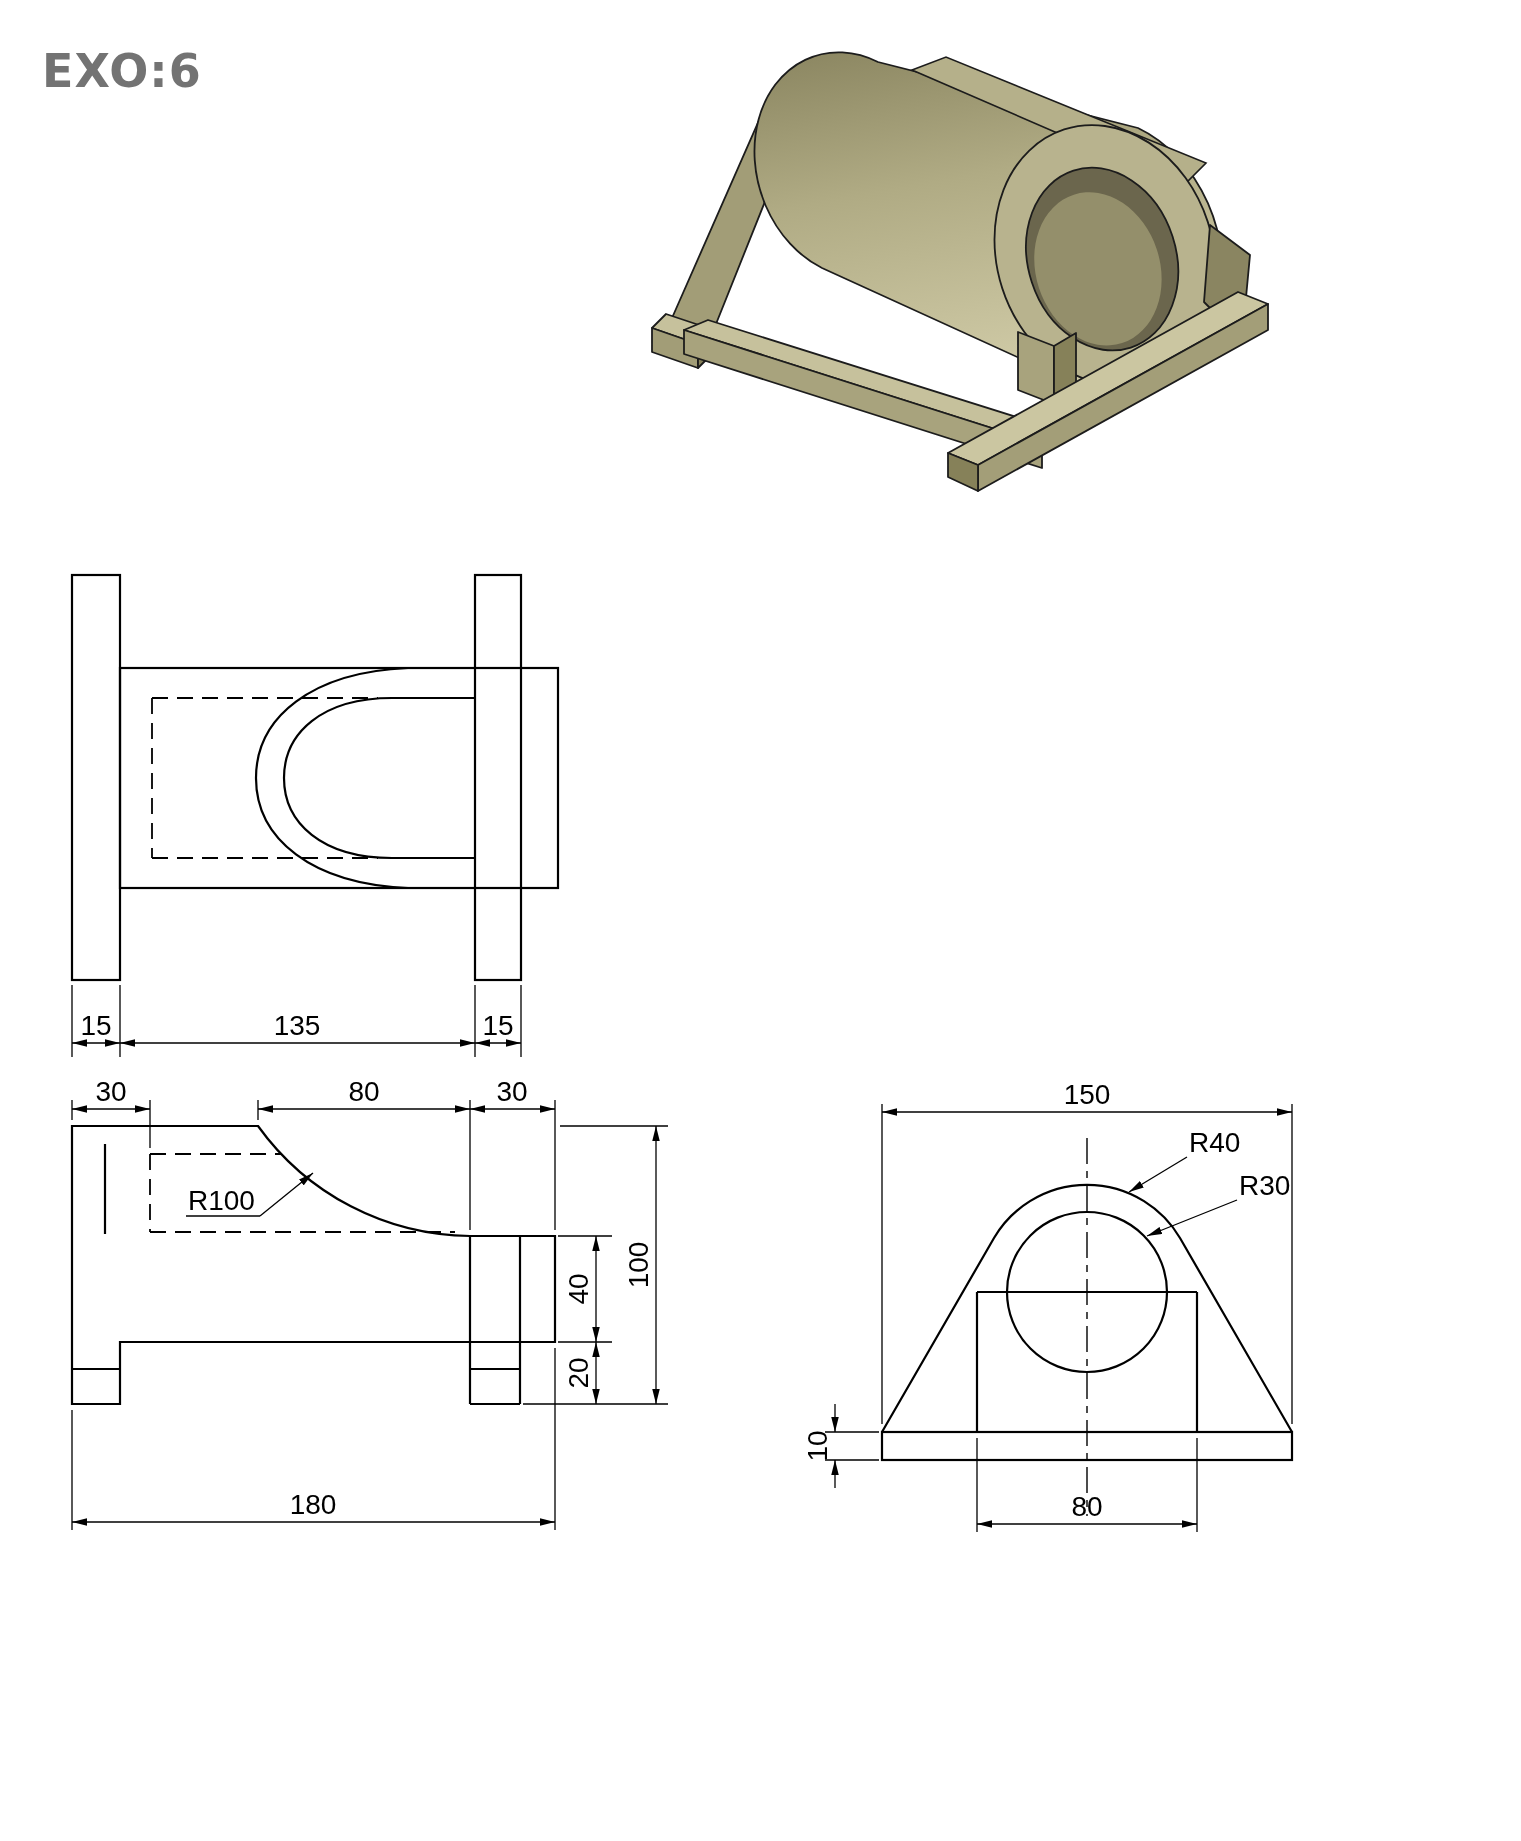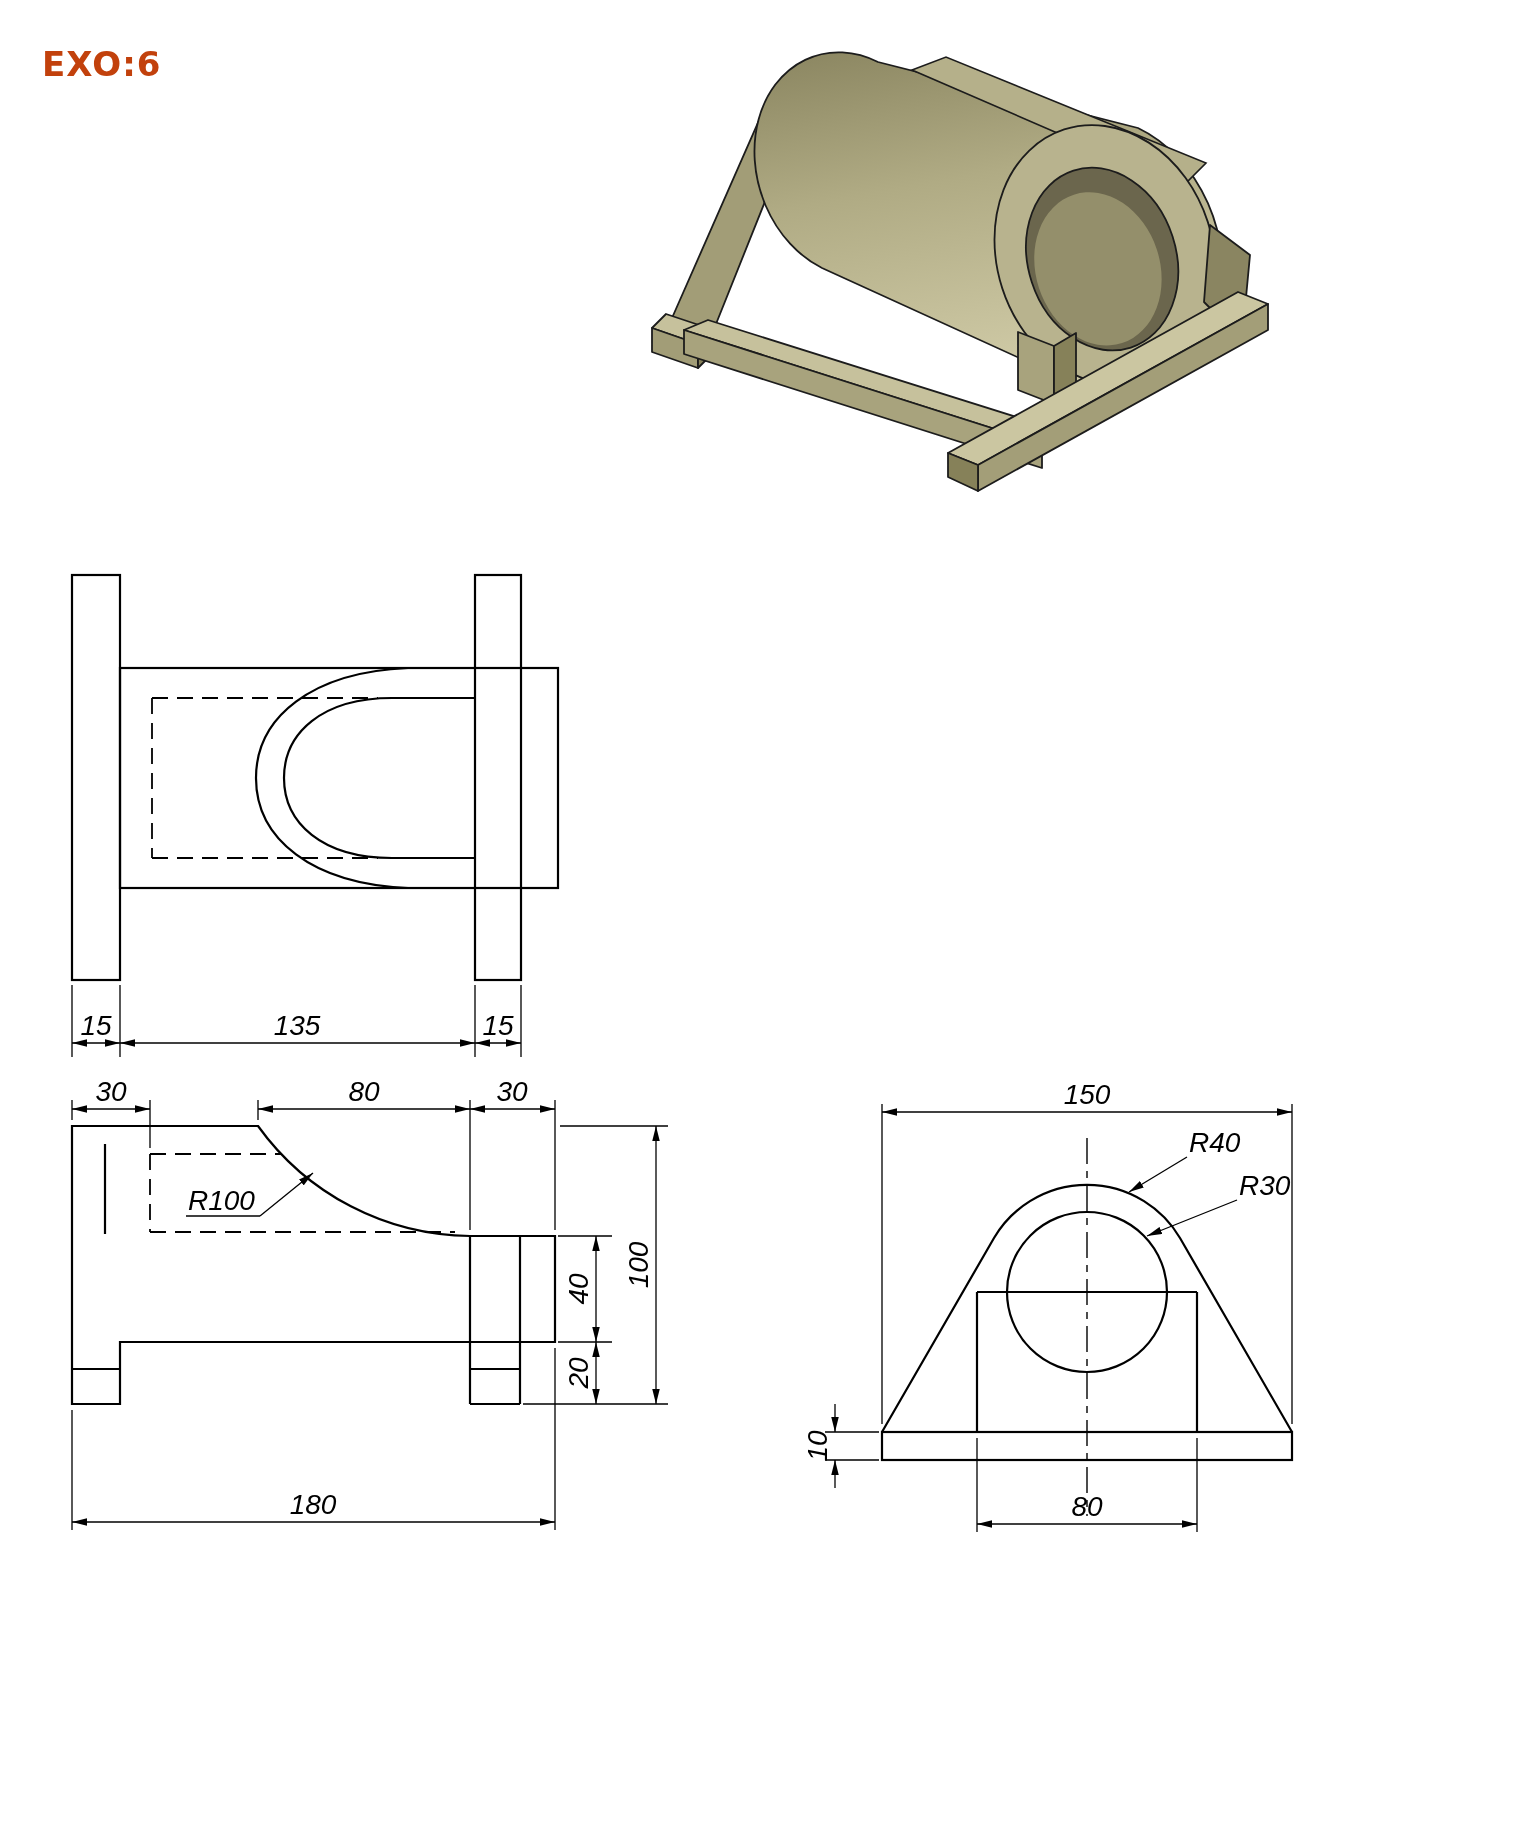--- a/index.html
+++ b/index.html
@@ -1,18 +1,18 @@
 <!DOCTYPE html>
 <html><head>
 <meta charset="utf-8">
 <style>
   html,body{margin:0;padding:0;background:#ffffff;}
   body{width:1521px;height:1841px;position:relative;font-family:"Liberation Sans",sans-serif;}
-  .view{position:absolute;font-style:italic;}
-  .title{position:absolute;left:42px;top:44px;font-size:34px;font-weight:900;color:#c2410c;letter-spacing:1px;font-family:"DejaVu Sans",sans-serif;}
+  .view{position:absolute;}
+  .title{position:absolute;left:42px;top:44px;font-size:46px;font-weight:900;color:#737373;letter-spacing:1px;font-family:"DejaVu Sans",sans-serif;}
   svg{display:block;}
   .out{fill:none;stroke:#000;stroke-width:2.2;stroke-linejoin:miter;stroke-linecap:butt;}
   .hid{fill:none;stroke:#000;stroke-width:1.8;stroke-dasharray:16 9;}
   .cl{fill:none;stroke:#000;stroke-width:1.4;stroke-dasharray:26 7 7 7;}
   .ext,.dim{fill:none;stroke:#000;stroke-width:1.3;}
   .num{font-family:"Liberation Sans",sans-serif;font-size:28px;fill:#000;}
   .iso-edge{stroke:#1c1c1c;stroke-width:1.8;stroke-linejoin:round;}
 </style>
 </head>
 <body>

